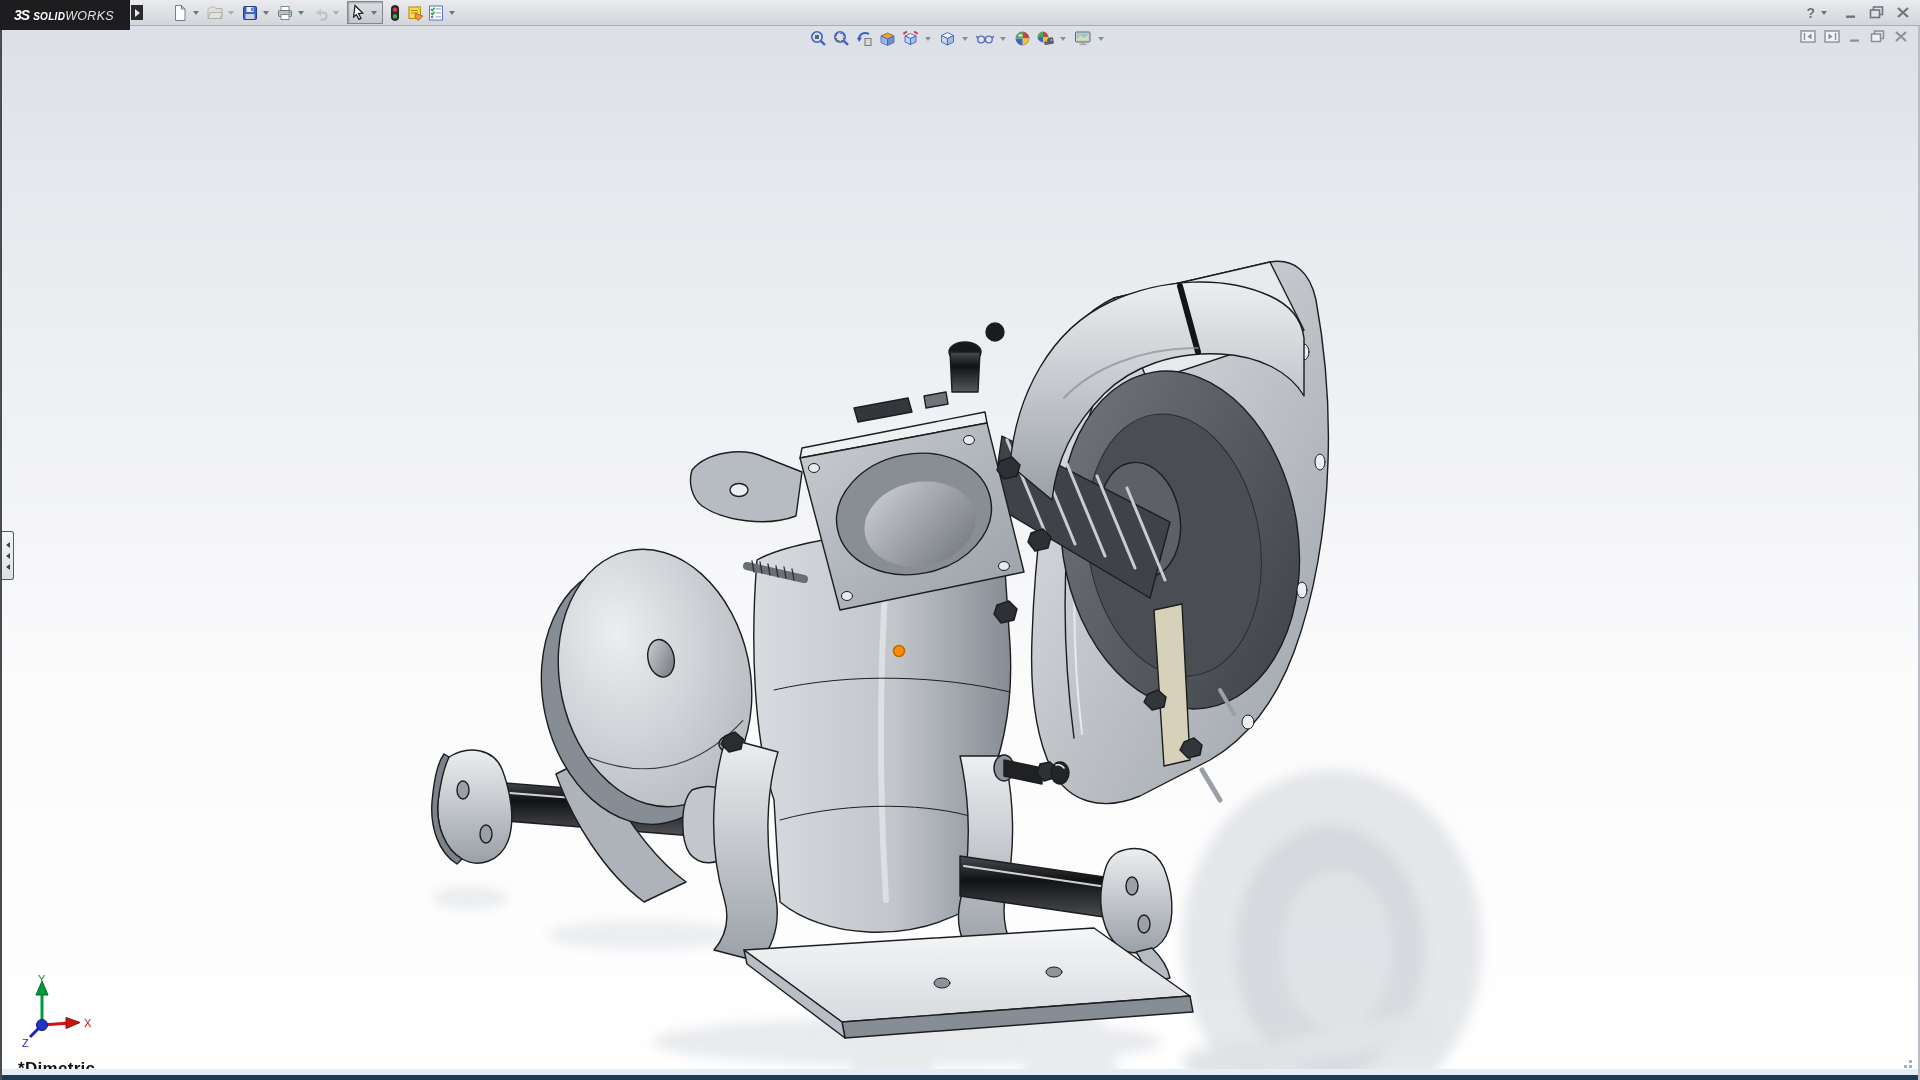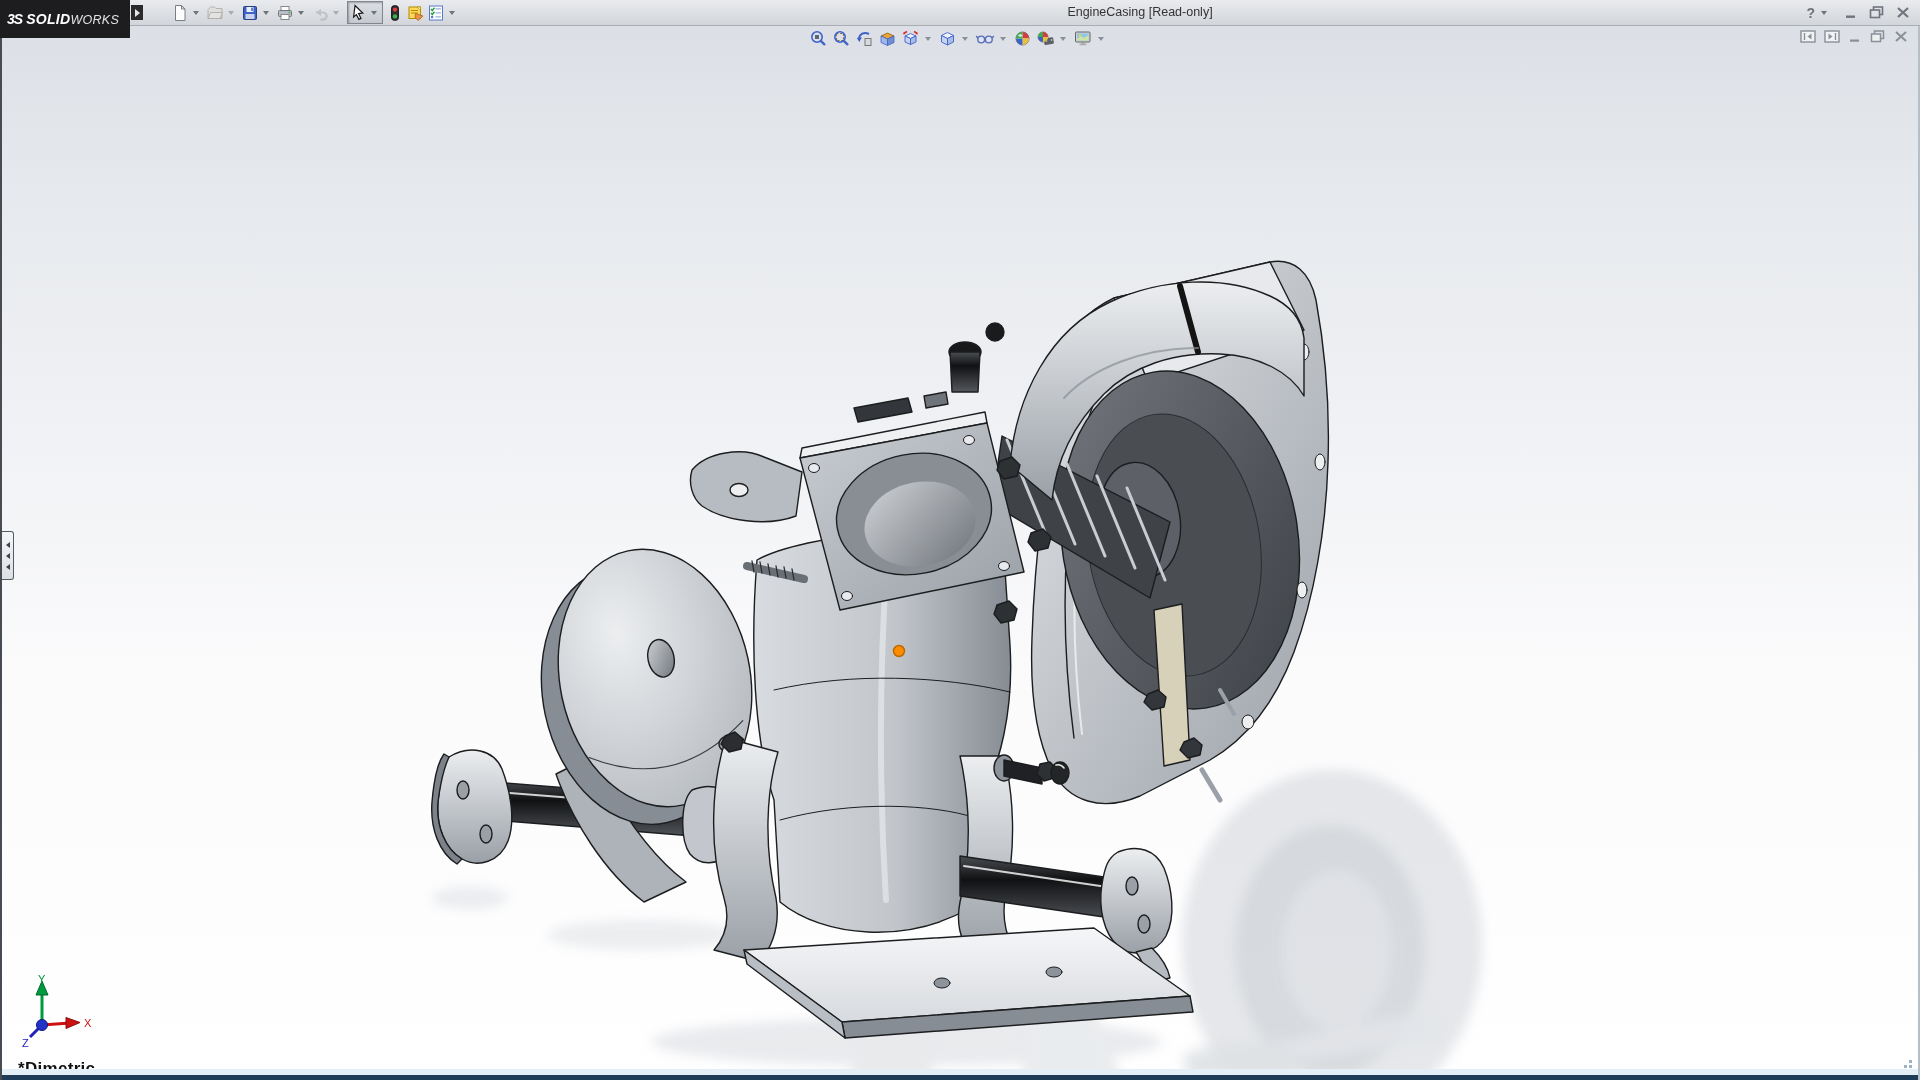--- a/index.html
+++ b/index.html
@@ -2,24 +2,24 @@
 <html><head>
 <meta charset="utf-8">
 <style>
   html,body{margin:0;padding:0;}
   body{width:1920px;height:1080px;overflow:hidden;position:relative;
        font-family:"Liberation Sans",sans-serif;background:#fff;-webkit-font-smoothing:antialiased;}
 
   
   .titlebar{position:absolute;left:0;top:0;width:1920px;height:25px;
     background:linear-gradient(#e9ebee,#d2d5da);border-bottom:1px solid #a9adb4;z-index:30;}
-  .logo{position:absolute;left:0;top:0;width:130px;height:38px;background:#1d1d1f;
-    display:flex;align-items:center;padding-left:7px;box-sizing:border-box;gap:4px;}
+  .logo{position:absolute;left:0;top:0;width:130px;height:30px;background:#1d1d1f;
+    display:flex;align-items:center;padding-left:14px;box-sizing:border-box;gap:4px;}
   .logo .mark{color:#fff;font-weight:bold;font-style:italic;font-size:14px;letter-spacing:-1px;}
-  .logo .b-bold{color:#fff;font-weight:700;font-style:italic;font-size:14px;letter-spacing:.3px;}
+  .logo .b-bold{color:#fff;font-weight:700;font-style:italic;font-size:10px;letter-spacing:.3px;}
   .logo .b-light{color:#e3e3e3;font-weight:400;font-style:italic;font-size:12.5px;letter-spacing:.3px;text-align:center;}
   .menu-expander{position:absolute;left:131px;top:5px;width:12px;height:15px;background:#2a2a2c;
     display:flex;align-items:center;justify-content:center;}
   .menu-expander .tri-r{width:0;height:0;border-top:4px solid transparent;border-bottom:4px solid transparent;border-left:5px solid #e8e8e8;}
 
   .tb-icons{position:absolute;left:170px;top:0;height:25px;display:flex;align-items:center;}
   .tbtn{display:flex;align-items:center;height:22px;padding:0 1px;}
   .tbtn svg{display:block;}
   .dd{width:0;height:0;border-left:3.5px solid transparent;border-right:3.5px solid transparent;
       border-top:4px solid #6e747c;margin:0 6px 0 3px;}
@@ -161,21 +161,20 @@
         <rect x="8.5" y="4.2" width="5.5" height="1.3" fill="#9db3e0"></rect>
         <path d="M4 9l1.3 1.5 2.2-2.8" fill="none" stroke="#2f9e44" stroke-width="1.5"></path>
         <rect x="8.5" y="8.2" width="5.5" height="1.3" fill="#9db3e0"></rect>
         <rect x="4" y="12" width="2.2" height="2.2" fill="#5b79c9"></rect>
         <rect x="8.5" y="12.2" width="5.5" height="1.3" fill="#9db3e0"></rect>
       </svg>
       </span>
       <span class="dd"></span>
   </div>
 
-  <div class="title-text">EngineCasing [Read-only]</div>
 
   <div class="winbtns">
     <span class="help">
       <span>?</span>
       <span class="dd"></span>
     </span>
     <svg width="14" height="12" viewBox="0 0 14 12">
       <rect x="2" y="8.5" width="9" height="2.4" fill="#70757d"></rect>
     </svg>
     <svg width="16" height="13" viewBox="0 0 16 13">

